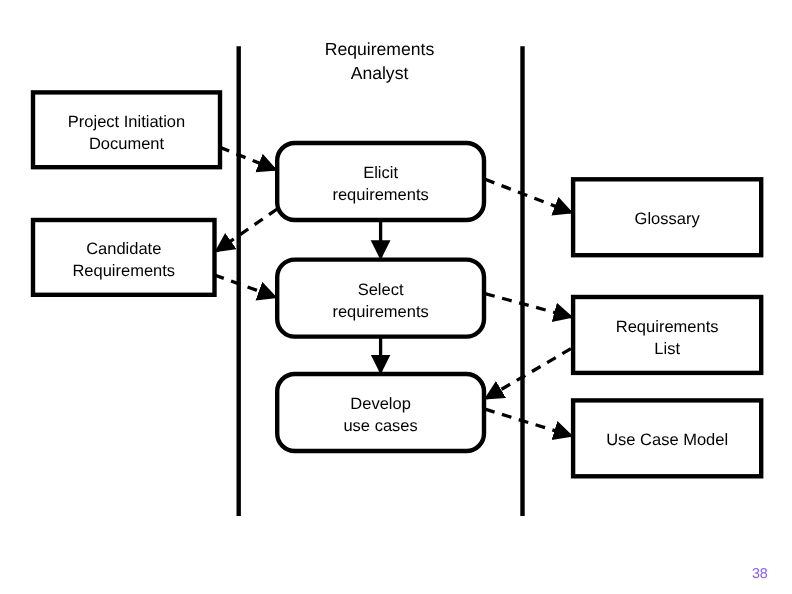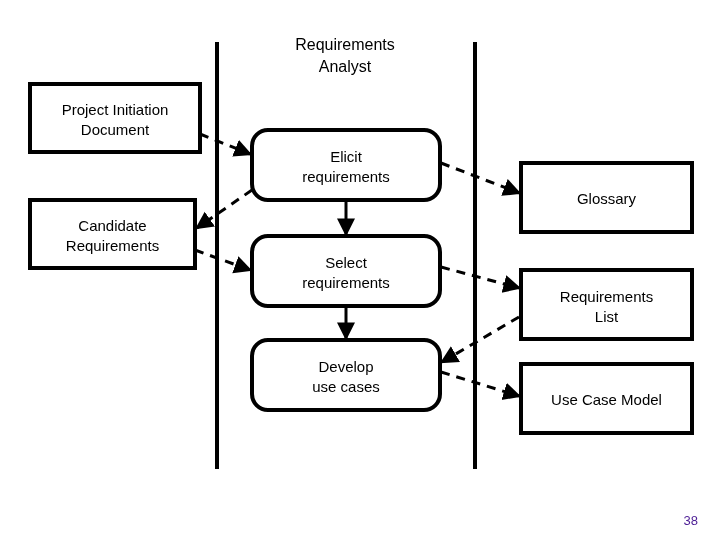--- a/index.html
+++ b/index.html
@@ -59,21 +59,21 @@
     font-size: 15px;
     fill: #000000;
     text-anchor: middle;
   }
   .page-number {
     position: absolute;
     right: 22px;
     bottom: 13px;
     font-family: "Liberation Sans", sans-serif;
     font-size: 13px;
-    color: #4c1d95;
+    color: #8b5cf6;
     line-height: 1;
   }
 </style>
 </head>
 <body>
 
 <div id="page">
 
   <svg id="diagram-svg" viewBox="0 0 720 540">
     <defs>

